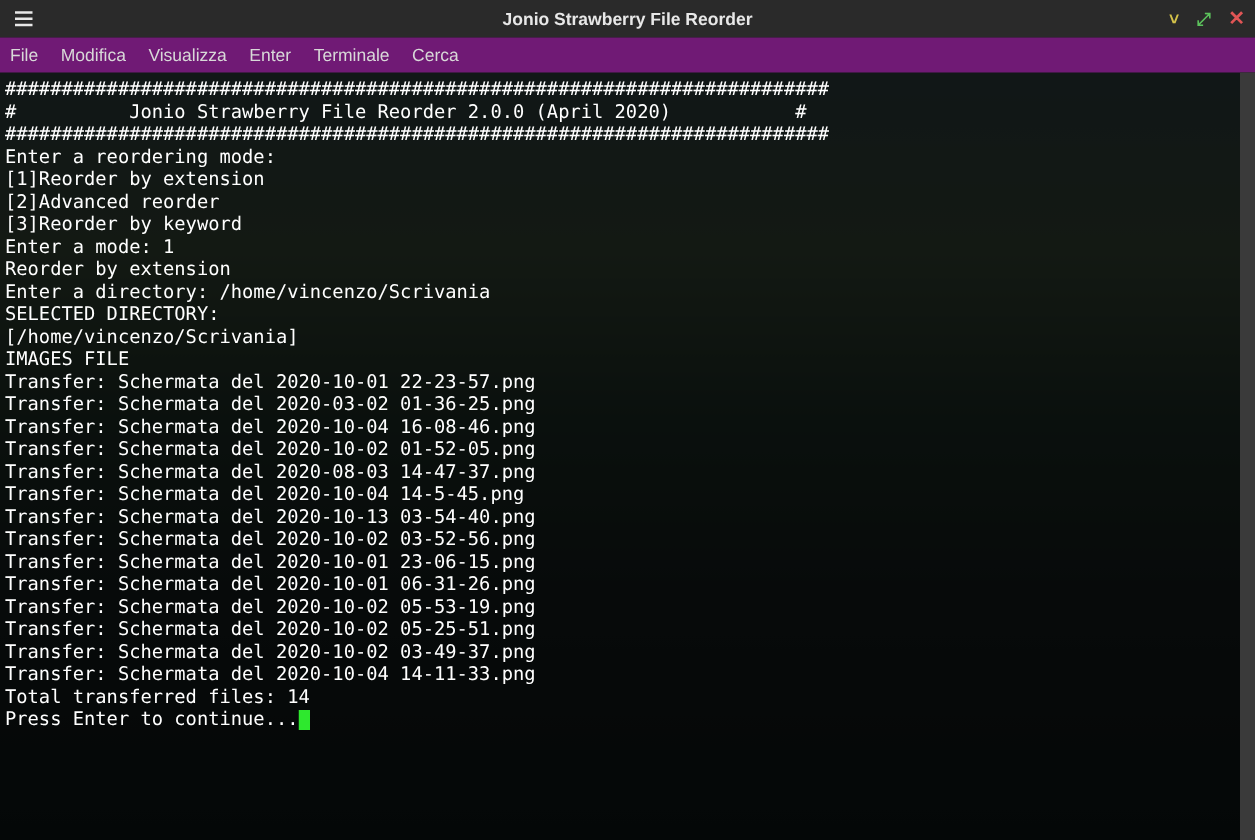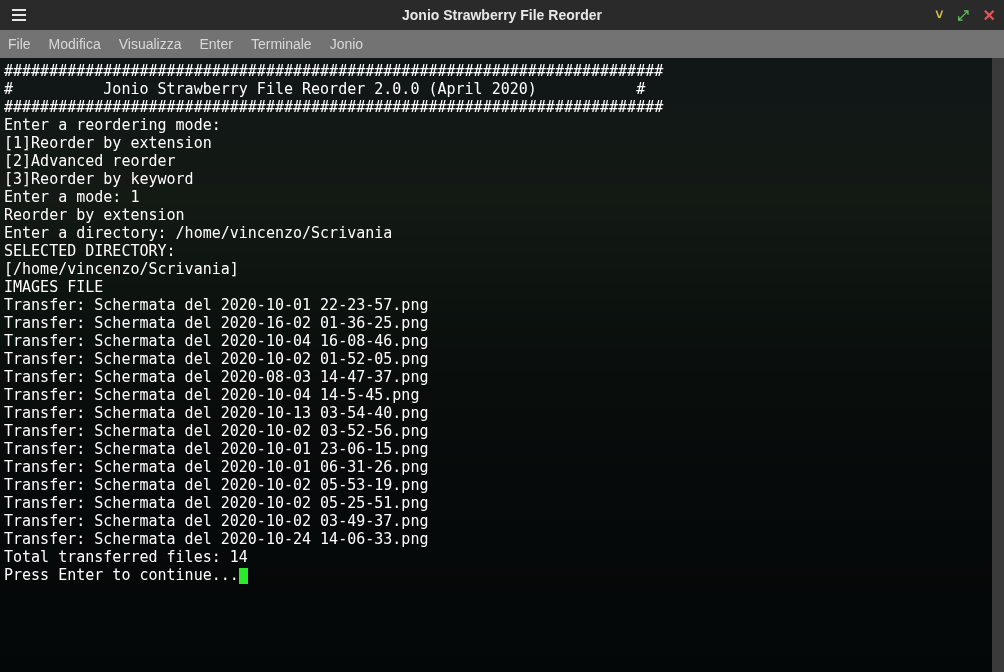--- a/index.html
+++ b/index.html
@@ -35,21 +35,21 @@
   .win-controls {
     margin-left: auto; display: flex; gap: 14px; align-items: center;
   }
   .win-btn { cursor: pointer; font-size: 14px; font-weight: bold; }
   .min { color: #d4c24a; }
   .max { color: #5cc25c; }
   .close { color: #e05555; font-size: 16px; }
   .menubar {
     position: relative;
     height: 28px;
-    background: #737373;
+    background: #701a75;
     display: flex; align-items: center;
     padding: 0 8px;
     gap: 18px;
     font-size: 14px;
     color: #d8d8d8;
   }
   .menu-item { cursor: pointer; }
   .terminal-area {
     position: relative;
     padding: 4px 4px;
@@ -90,46 +90,46 @@
     <span class="win-btn close">✕</span>
   </div>
 </div>
 
 <div class="menubar">
   <span class="menu-item">File</span>
   <span class="menu-item">Modifica</span>
   <span class="menu-item">Visualizza</span>
   <span class="menu-item">Enter</span>
   <span class="menu-item">Terminale</span>
-  <span class="menu-item">Jonio</span>
+  <span class="menu-item">Cerca</span>
 </div>
 
 <div class="terminal-area"><span>#########################################################################</span>
 <span>#          Jonio Strawberry File Reorder 2.0.0 (April 2020)           #</span>
 <span>#########################################################################</span>
 <span>Enter a reordering mode:</span>
 <span>[1]Reorder by extension</span>
 <span>[2]Advanced reorder</span>
 <span>[3]Reorder by keyword</span>
 <span>Enter a mode: 1</span>
 <span>Reorder by extension</span>
 <span>Enter a directory: /home/vincenzo/Scrivania</span>
 <span>SELECTED DIRECTORY:</span>
 <span>[/home/vincenzo/Scrivania]</span>
 <span>IMAGES FILE</span>
 <span>Transfer: Schermata del 2020-10-01 22-23-57.png</span>
-<span>Transfer: Schermata del 2020-16-02 01-36-25.png</span>
+<span>Transfer: Schermata del 2020-03-02 01-36-25.png</span>
 <span>Transfer: Schermata del 2020-10-04 16-08-46.png</span>
 <span>Transfer: Schermata del 2020-10-02 01-52-05.png</span>
 <span>Transfer: Schermata del 2020-08-03 14-47-37.png</span>
 <span>Transfer: Schermata del 2020-10-04 14-5-45.png</span>
 <span>Transfer: Schermata del 2020-10-13 03-54-40.png</span>
 <span>Transfer: Schermata del 2020-10-02 03-52-56.png</span>
 <span>Transfer: Schermata del 2020-10-01 23-06-15.png</span>
 <span>Transfer: Schermata del 2020-10-01 06-31-26.png</span>
 <span>Transfer: Schermata del 2020-10-02 05-53-19.png</span>
 <span>Transfer: Schermata del 2020-10-02 05-25-51.png</span>
 <span>Transfer: Schermata del 2020-10-02 03-49-37.png</span>
-<span>Transfer: Schermata del 2020-10-24 14-06-33.png</span>
+<span>Transfer: Schermata del 2020-10-04 14-11-33.png</span>
 <span>Total transferred files: 14</span>
 <span>Press Enter to continue...</span><span class="cursor"></span></div>
 
 <div class="scrollbar"></div>
 
 </body></html>

